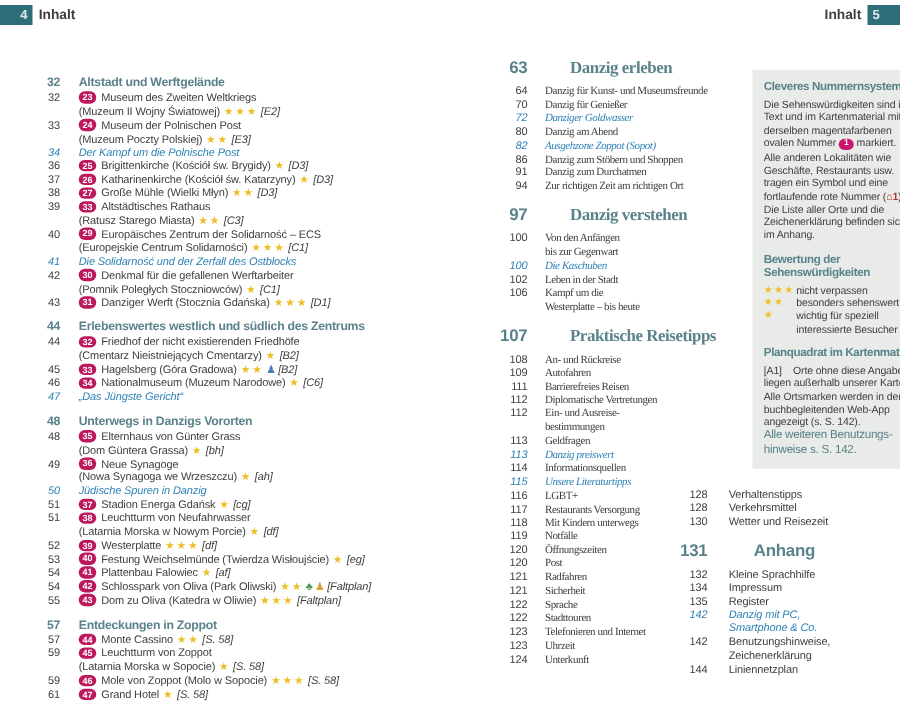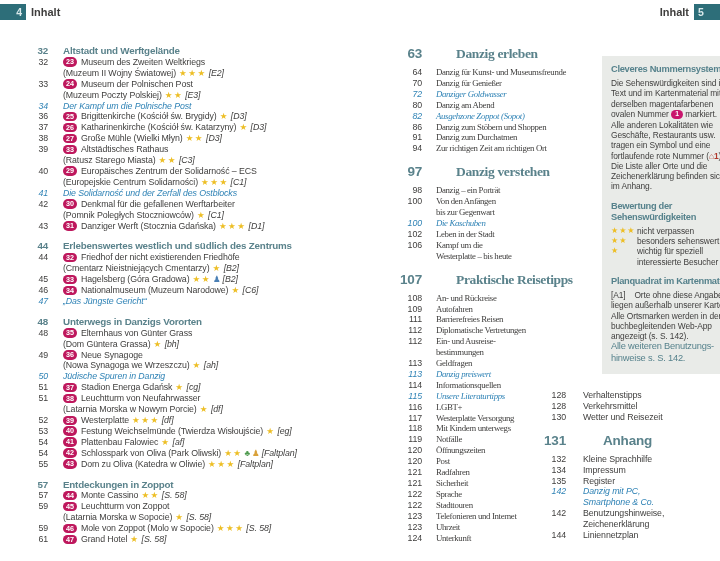--- a/index.html
+++ b/index.html
@@ -15,21 +15,21 @@
   }
   #hdr-box-left{left:0;text-align:right;padding-right:4px;}
   #hdr-box-right{right:0;text-align:left;padding-left:4px;}
   #hdr-label-left,#hdr-label-right{
     position:absolute;top:4px;height:16px;line-height:16px;
     font-weight:bold;font-size:11px;color:#3f3e3d;
   }
   #hdr-label-left{left:31px;}
   #hdr-label-right{right:31px;}
   
-  #col-left{position:absolute;left:26px;top:46px;width:340px;}
+  #col-left{position:absolute;left:26px;top:62px;width:340px;}
   #col-mid{position:absolute;left:396px;top:46px;width:186px;}
   #col-right{position:absolute;left:538px;top:390px;width:182px;}
   .row{display:flex;align-items:flex-start;}
   .pg{flex:0 0 22px;text-align:right;font-size:8.8px;line-height:10.9px;letter-spacing:-0.1px;}
   .content{flex:1;margin-left:15px;font-size:8.8px;line-height:10.9px;letter-spacing:-0.1px;}
   #col-mid .pg{flex:0 0 26px;}
   #col-mid .content{margin-left:14px;letter-spacing:-0.35px;font-family:Liberation Serif, serif;}
   #col-right .pg{flex:0 0 28px;}
   #col-right .content{margin-left:17px;}
   .line{display:block;}
@@ -350,26 +350,20 @@
         <span class="pg">94</span>
         <span class="content">
           <span class="line"><span class="t">Zur richtigen Zeit am richtigen Ort</span></span>
         </span>
       </div>
       <div class="row big-heading">
         <span class="pg">97</span>
         <span class="content">Danzig verstehen</span>
       </div>
       <div class="row entry">
-        <span class="pg">98</span>
-        <span class="content">
-          <span class="line"><span class="t">Danzig – ein Porträt</span></span>
-        </span>
-      </div>
-      <div class="row entry">
         <span class="pg">100</span>
         <span class="content">
           <span class="line"><span class="t">Von den Anfängen</span></span>
           <span class="line"><span class="t">bis zur Gegenwart</span></span>
         </span>
       </div>
       <div class="row excursus">
         <span class="pg">100</span>
         <span class="content">
           <span class="line"><span class="t">Die Kaschuben</span></span>
@@ -449,21 +443,21 @@
       </div>
       <div class="row entry">
         <span class="pg">116</span>
         <span class="content">
           <span class="line"><span class="t">LGBT+</span></span>
         </span>
       </div>
       <div class="row entry">
         <span class="pg">117</span>
         <span class="content">
-          <span class="line"><span class="t">Westerplatte Versorgung</span></span>
+          <span class="line"><span class="t">Restaurants Versorgung</span></span>
         </span>
       </div>
       <div class="row entry">
         <span class="pg">118</span>
         <span class="content">
           <span class="line"><span class="t">Mit Kindern unterwegs</span></span>
         </span>
       </div>
       <div class="row entry">
         <span class="pg">119</span>

